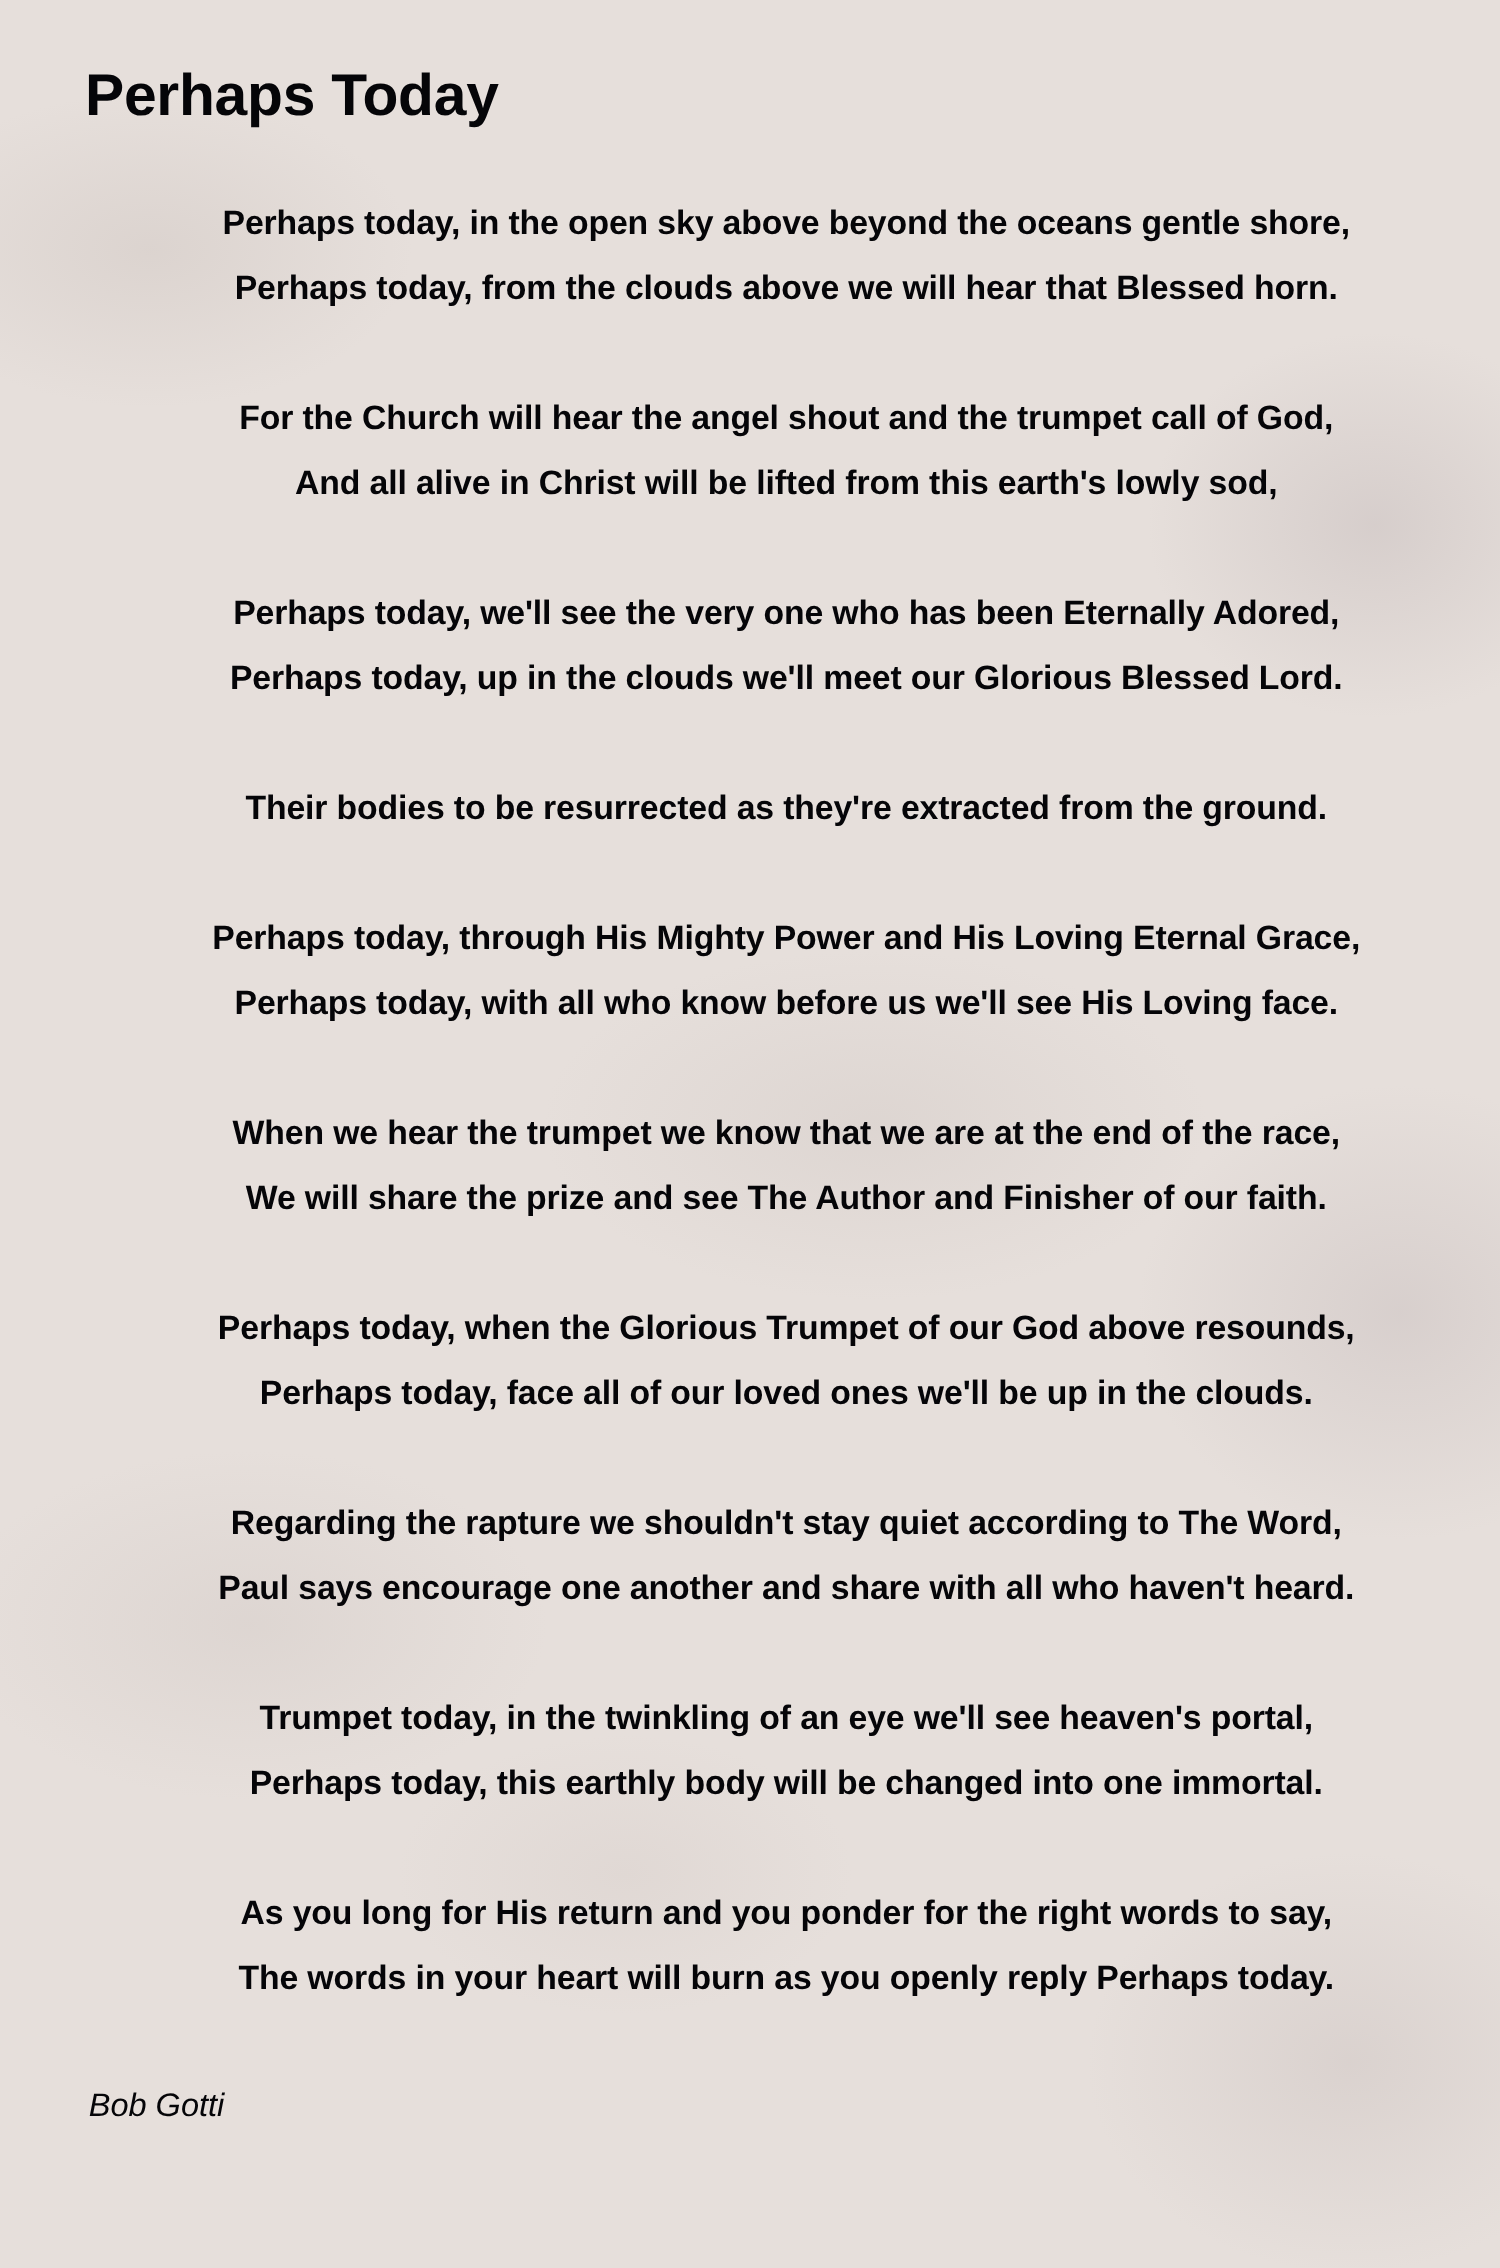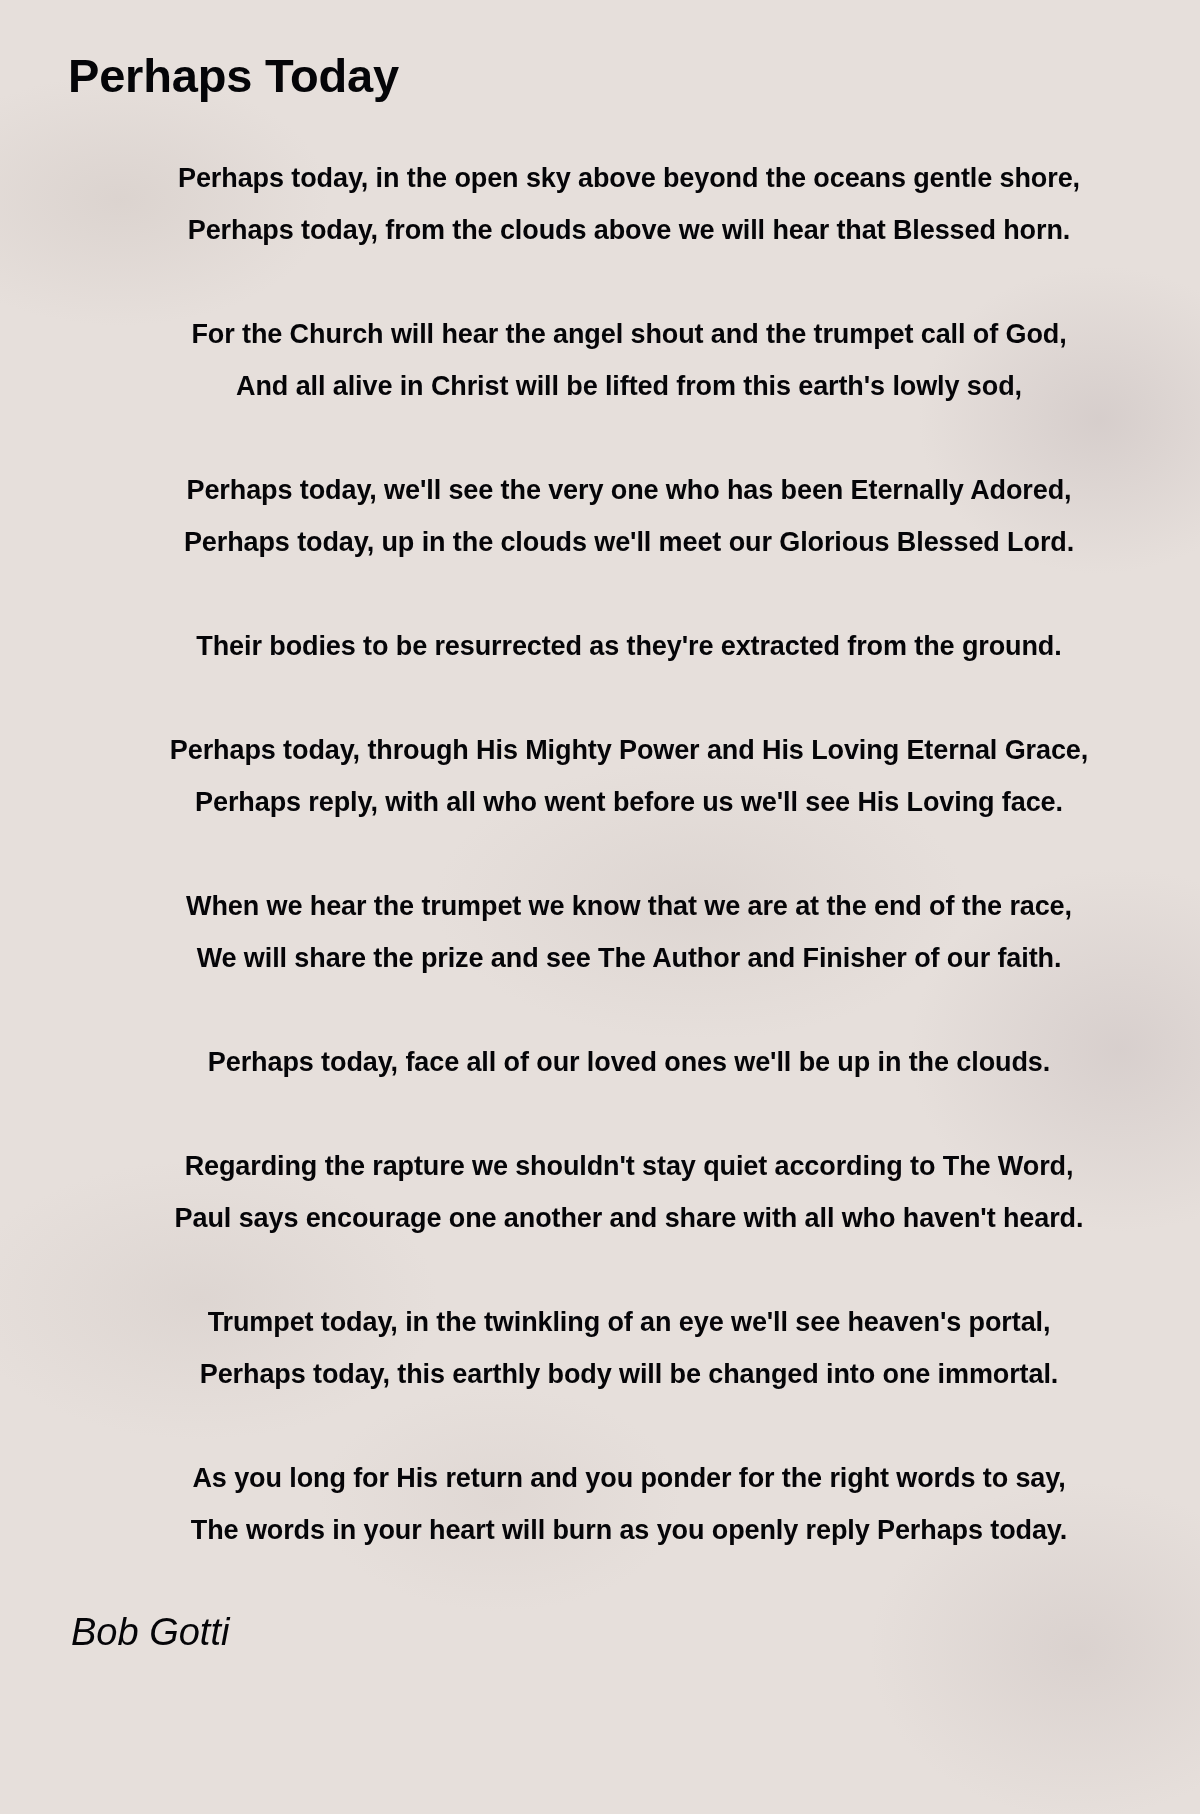--- a/index.html
+++ b/index.html
@@ -28,21 +28,21 @@
   }
   .poem { margin-top: 52px; }
   .stanza { margin-bottom: 52px; }
   .line {
     font-size: 27px; font-weight: bold; line-height: 52px; white-space: nowrap;
     letter-spacing: -0.1px;
     text-align: center;
   }
   .author {
     margin-top: 5px; margin-left: 3px;
-    font-size: 38px; font-style: italic; line-height: 48px;
+    font-size: 26px; font-style: italic; line-height: 48px;
   }
 </style>
 </head>
 <body>
 
 <div class="bg"></div>
 
 <div class="page">
   <h1>Perhaps Today</h1>
   <div class="poem">
@@ -56,27 +56,28 @@
     </div>
     <div class="stanza">
       <div class="line">Perhaps today, we'll see the very one who has been Eternally Adored,</div>
       <div class="line">Perhaps today, up in the clouds we'll meet our Glorious Blessed Lord.</div>
     </div>
     <div class="stanza">
       <div class="line">Their bodies to be resurrected as they're extracted from the ground.</div>
     </div>
     <div class="stanza">
       <div class="line">Perhaps today, through His Mighty Power and His Loving Eternal Grace,</div>
-      <div class="line">Perhaps reply, with all who went before us we'll see His Loving face.</div>
+      <div class="line">Perhaps today, with all who know before us we'll see His Loving face.</div>
     </div>
     <div class="stanza">
       <div class="line">When we hear the trumpet we know that we are at the end of the race,</div>
       <div class="line">We will share the prize and see The Author and Finisher of our faith.</div>
     </div>
     <div class="stanza">
+      <div class="line">Perhaps today, when the Glorious Trumpet of our God above resounds,</div>
       <div class="line">Perhaps today, face all of our loved ones we'll be up in the clouds.</div>
     </div>
     <div class="stanza">
       <div class="line">Regarding the rapture we shouldn't stay quiet according to The Word,</div>
       <div class="line">Paul says encourage one another and share with all who haven't heard.</div>
     </div>
     <div class="stanza">
       <div class="line">Trumpet today, in the twinkling of an eye we'll see heaven's portal,</div>
       <div class="line">Perhaps today, this earthly body will be changed into one immortal.</div>
     </div>

